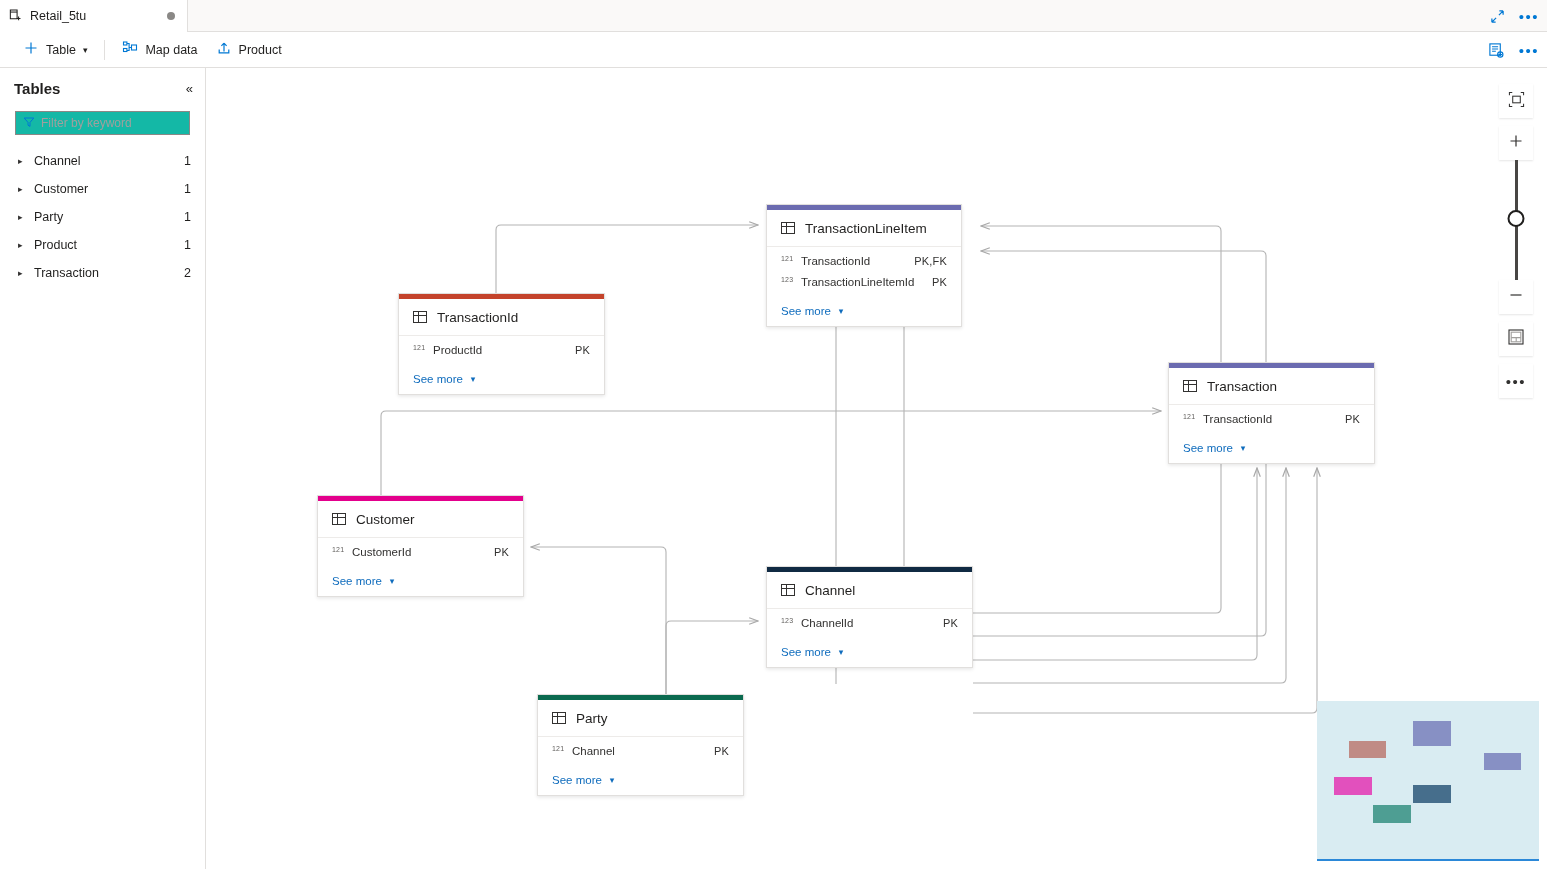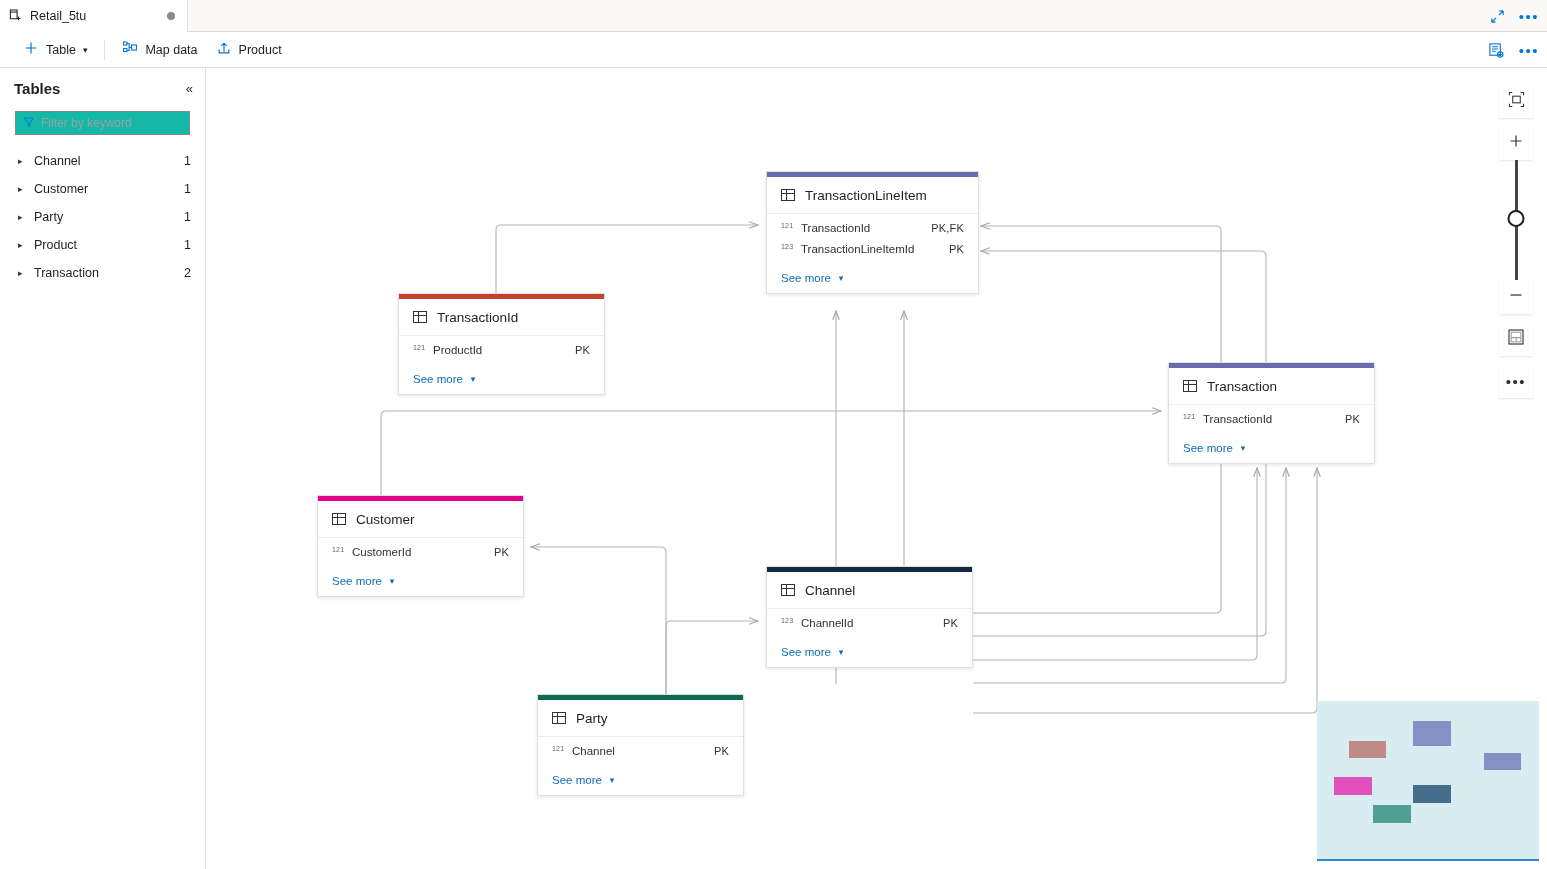--- a/index.html
+++ b/index.html
@@ -264,21 +264,21 @@
         <path d="M767,592 L1046,592 Q1051,592 1051,587 L1051,400"></path>
         <path d="M767,615 L1075,615 Q1080,615 1080,610 L1080,400"></path>
         <path d="M767,645 L1106,645 Q1111,645 1111,640 L1111,400"></path>
 
         <path d="M460,626 L460,484 Q460,479 455,479 L325,479"></path>
 
         <path d="M460,660 L460,558 Q460,553 465,553 L552,553"></path>
       </g>
     </svg>
 
-    <div class="card" style="left:560px; top:103px; width:213px;">
+    <div class="card" style="left:560px; top:136px; width:196px;">
       <div class="card-bar" style="background:#6b6bb0"></div>
       <div class="card-head">
         <span class="tbl-glyph"></span>
         <span class="card-name">TransactionLineItem</span>
       </div>
       <div class="card-body">
         <div class="field">
           <span class="f-type">121</span>
           <span class="f-name">TransactionId</span>
           <span class="f-key">PK,FK</span>

